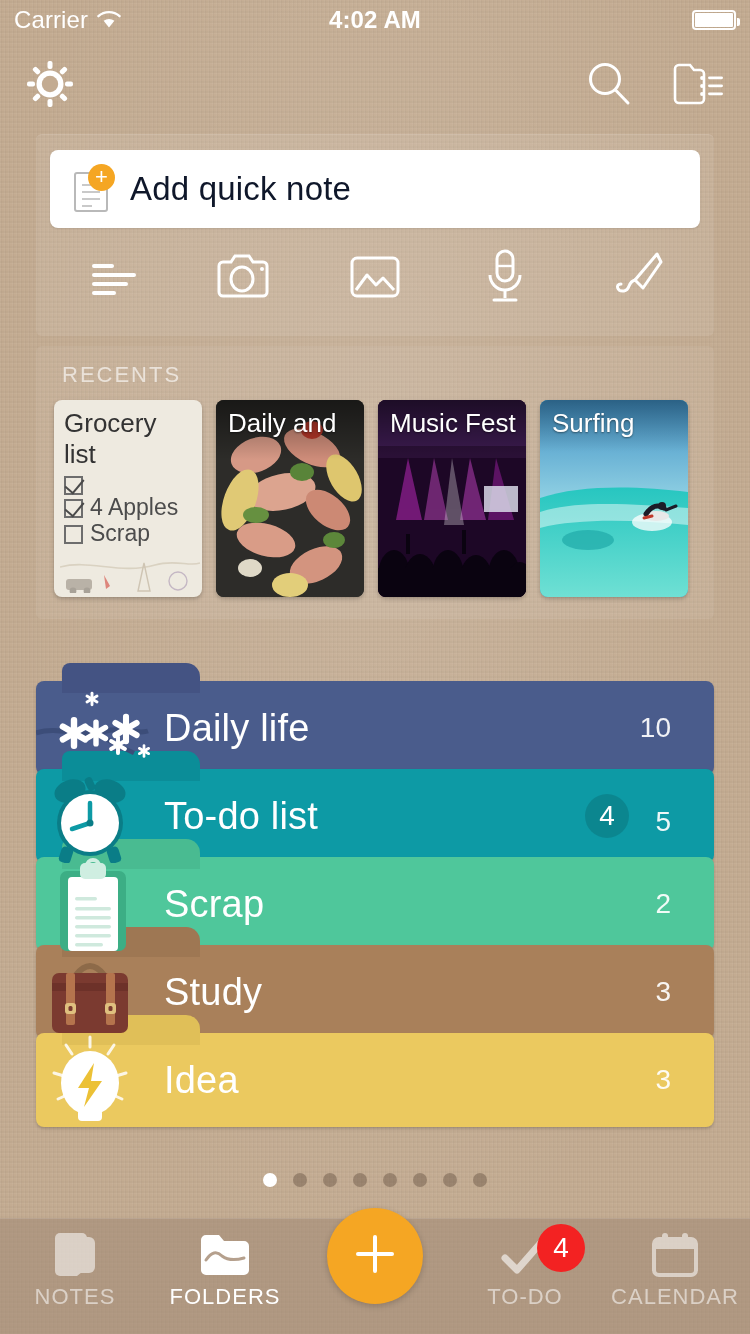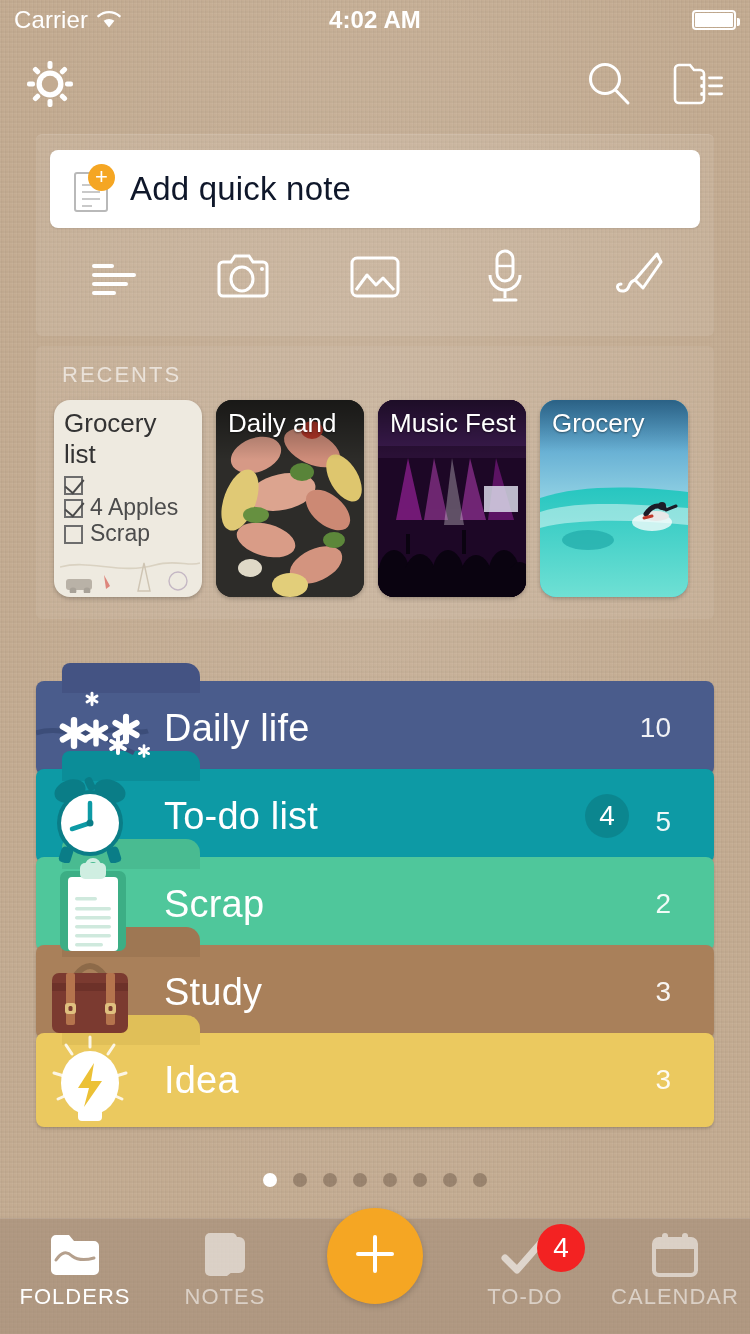--- a/index.html
+++ b/index.html
@@ -78,21 +78,21 @@
     background: rgba(255,255,255,.07);
     border-radius:6px;
     padding:16px 0 22px 0;
   }
   .recents-label {
     color: rgba(255,255,255,.62); font-size:22px; letter-spacing:2px;
     padding:0 26px 12px 26px;
   }
   .recents-row { display:flex; gap:14px; padding:0 18px; }
   .rcard {
-    width:148px; height:197px; border-radius:16px; overflow:hidden; position:relative;
+    width:148px; height:197px; border-radius:8px; overflow:hidden; position:relative;
     box-shadow: 0 2px 4px rgba(0,0,0,.22); cursor:pointer; flex:0 0 auto;
   }
   .rcard-title {
     position:absolute; top:8px; left:12px; right:6px; color:#fff;
     font-size:26px; white-space:nowrap; overflow:hidden; z-index:3;
     text-shadow:0 1px 2px rgba(0,0,0,.45);
   }
   
   .card-grocery { background:#eeeae0; }
   .card-grocery .gc-body { position:absolute; inset:0; padding:8px 10px; color:#4c4c4c; }
@@ -397,21 +397,21 @@
           <ellipse cx="112" cy="122" rx="20" ry="9" fill="#ffffff" opacity=".75"></ellipse>
           <g>
             <ellipse cx="116" cy="116" rx="13" ry="5" fill="#e8e8e8"></ellipse>
             <path d="M106 114 q8 -12 18 -6" stroke="#1c1c28" stroke-width="5" fill="none" stroke-linecap="round"></path>
             <circle cx="122" cy="106" r="4" fill="#1c1c28"></circle>
             <path d="M126 110 l10 -4" stroke="#1c1c28" stroke-width="3" stroke-linecap="round"></path>
             <path d="M112 116 l-8 2" stroke="#c0392b" stroke-width="3" stroke-linecap="round"></path>
           </g>
           <rect width="148" height="52" fill="url(#grads)"></rect>
         </svg>
-        <div class="rcard-title">Grocery</div>
+        <div class="rcard-title">Surfing</div>
       </div>
 
     </div>
   </div>
 
   <div class="folders">
 
     <div class="folder" style="background:#4a5c8c">
       <span class="tab" style="background:#445383"></span>
       <span class="f-icon">
@@ -572,38 +572,38 @@
       <span class="dot"></span>
       <span class="dot"></span>
       <span class="dot"></span>
       <span class="dot"></span>
     </div>
 
 </div>
 
 <div class="tabbar">
 
+  <div class="tab">
+    <div class="tab-ico">
+      <svg width="50" height="46" viewBox="0 0 50 46" opacity=".55">
+          <rect x="13" y="5" width="32" height="36" rx="6" fill="#fff"></rect>
+          <path d="M5 6 a5 5 0 0 1 5 -5 h22 a5 5 0 0 1 5 5 v30 l-10 8 h-17 a5 5 0 0 1 -5 -5 z" fill="#fff"></path>
+        </svg>
+    </div>
+    <div class="tab-lbl">NOTES</div>
+  </div>
+
   <div class="tab active">
     <div class="tab-ico">
       <svg width="52" height="46" viewBox="0 0 52 46">
           <path d="M2 8 a5 5 0 0 1 5-5 h13 l5 6 h20 a5 5 0 0 1 5 5 v24 a5 5 0 0 1 -5 5 h-38 a5 5 0 0 1 -5 -5 z" fill="#fff"></path>
           <path d="M7 28 q8 -12 16 -4 q8 6 22 2" stroke="#b5a08d" stroke-width="3" fill="none" stroke-linecap="round"></path>
         </svg>
     </div>
     <div class="tab-lbl">FOLDERS</div>
-  </div>
-
-  <div class="tab">
-    <div class="tab-ico">
-      <svg width="50" height="46" viewBox="0 0 50 46" opacity=".55">
-          <rect x="13" y="5" width="32" height="36" rx="6" fill="#fff"></rect>
-          <path d="M5 6 a5 5 0 0 1 5 -5 h22 a5 5 0 0 1 5 5 v30 l-10 8 h-17 a5 5 0 0 1 -5 -5 z" fill="#fff"></path>
-        </svg>
-    </div>
-    <div class="tab-lbl">NOTES</div>
   </div>
 
   <div class="fab-tab">
     <div class="fab">
       <span>
         <svg width="48" height="48" viewBox="0 0 48 48">
             <g stroke="#fff" stroke-width="4" stroke-linecap="round">
               <line x1="24" y1="7" x2="24" y2="41"></line>
               <line x1="7" y1="24" x2="41" y2="24"></line>
             </g>

